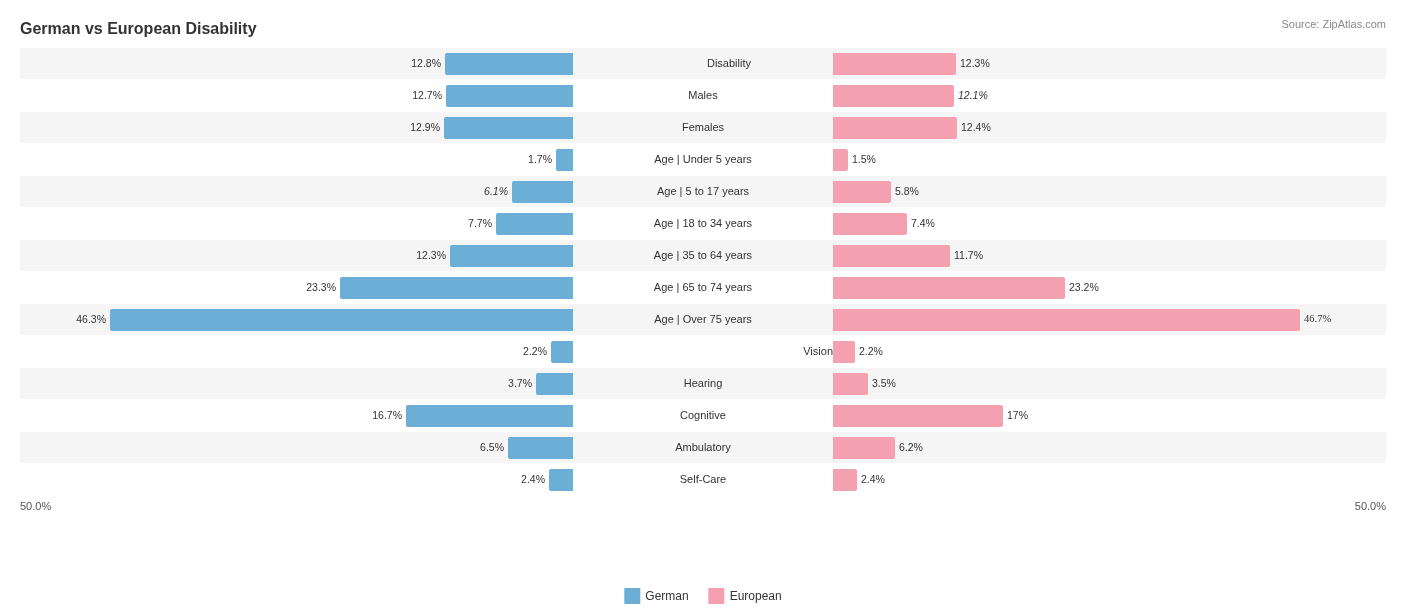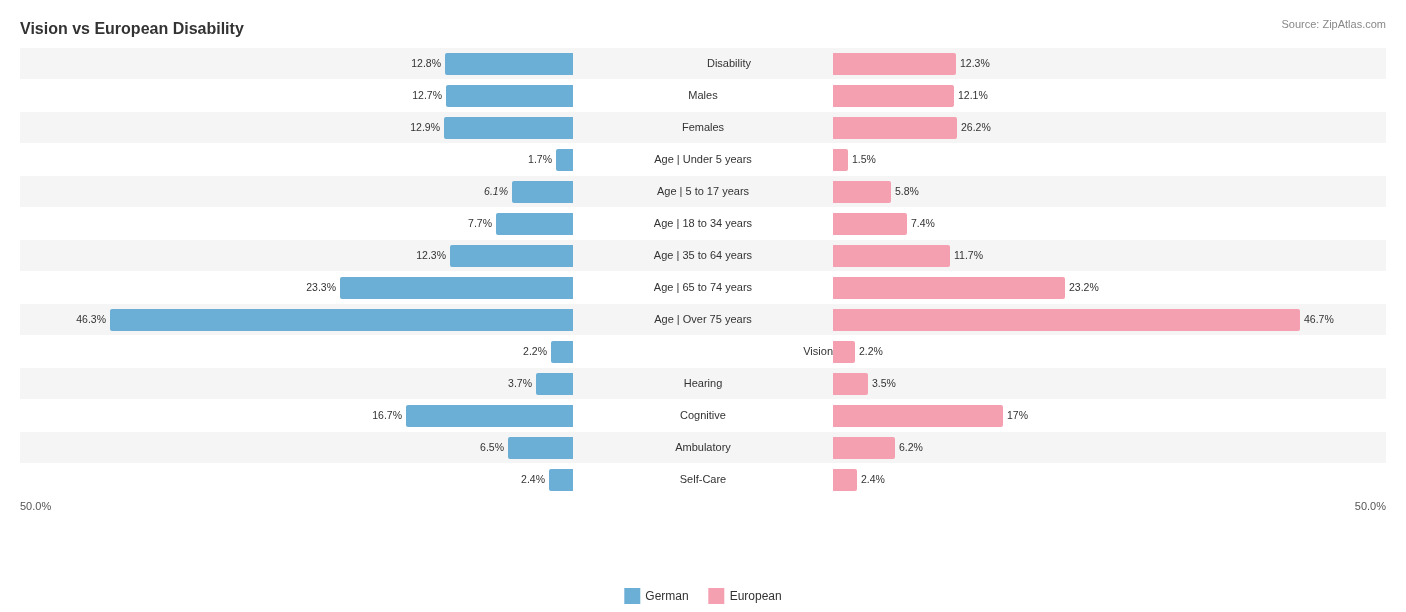--- a/index.html
+++ b/index.html
@@ -65,43 +65,43 @@
     }
     .legend-box {
       width: 16px;
       height: 16px;
     }
   </style>
 </head>
 <body>
 
 <div class="chart-container">
-  <div class="title">Vision vs European Disability</div>
+  <div class="title">German vs European Disability</div>
   <div class="source">Source: ZipAtlas.com</div>
   <div class="chart-area" id="chart-area">
   <div class="bar-row" style="height: 31px; margin-bottom: 1px; position: relative; background: rgb(245, 245, 245);">
         <div style="position: absolute; height: 22px; top: 50%; transform: translateY(-50%); background: rgb(107, 174, 214); width: 128px; right: calc(50% + 130px); border-radius: 2px 0px 0px 2px;"></div>
         <div style="position: absolute; height: 22px; top: 50%; transform: translateY(-50%); background: rgb(244, 160, 176); width: 123px; left: calc(50% + 130px); border-radius: 0px 2px 2px 0px;"></div>
         <div style="position: absolute; left: 50%; transform: translateX(-50%); font-size: 11px; color: rgb(51, 51, 51); white-space: nowrap; z-index: 10; top: 50%; margin-top: -7px; width: 260px; text-align: center; margin-left: 26px;">Disability</div>
         <div style="position: absolute; font-size: 10.5px; color: rgb(51, 51, 51); white-space: nowrap; top: 50%; margin-top: -7px; right: calc(50% + 262px);">12.8%</div>
         <div style="position: absolute; font-size: 10.5px; color: rgb(51, 51, 51); white-space: nowrap; top: 50%; margin-top: -7px; left: calc(50% + 257px);">12.3%</div>
       </div>
       <div class="bar-row" style="height: 31px; margin-bottom: 1px; position: relative; background: rgb(255, 255, 255);">
         <div style="position: absolute; height: 22px; top: 50%; transform: translateY(-50%); background: rgb(107, 174, 214); width: 127px; right: calc(50% + 130px); border-radius: 2px 0px 0px 2px;"></div>
         <div style="position: absolute; height: 22px; top: 50%; transform: translateY(-50%); background: rgb(244, 160, 176); width: 121px; left: calc(50% + 130px); border-radius: 0px 2px 2px 0px;"></div>
         <div style="position: absolute; left: 50%; transform: translateX(-50%); font-size: 11px; color: rgb(51, 51, 51); white-space: nowrap; z-index: 10; top: 50%; margin-top: -7px; width: 260px; text-align: center;">Males</div>
         <div style="position: absolute; font-size: 10.5px; color: rgb(51, 51, 51); white-space: nowrap; top: 50%; margin-top: -7px; right: calc(50% + 261px);">12.7%</div>
-        <div style="position: absolute; font-size: 10.5px; color: rgb(51, 51, 51); white-space: nowrap; top: 50%; margin-top: -7px; left: calc(50% + 255px);">12.1%</div>
+        <div style="position: absolute; font-size: 10.5px; color: rgb(51, 51, 51); white-space: nowrap; top: 50%; margin-top: -7px; left: calc(50% + 255px); font-style: italic;">12.1%</div>
       </div>
       <div class="bar-row" style="height: 31px; margin-bottom: 1px; position: relative; background: rgb(245, 245, 245);">
         <div style="position: absolute; height: 22px; top: 50%; transform: translateY(-50%); background: rgb(107, 174, 214); width: 129px; right: calc(50% + 130px); border-radius: 2px 0px 0px 2px;"></div>
         <div style="position: absolute; height: 22px; top: 50%; transform: translateY(-50%); background: rgb(244, 160, 176); width: 124px; left: calc(50% + 130px); border-radius: 0px 2px 2px 0px;"></div>
         <div style="position: absolute; left: 50%; transform: translateX(-50%); font-size: 11px; color: rgb(51, 51, 51); white-space: nowrap; z-index: 10; top: 50%; margin-top: -7px; width: 260px; text-align: center;">Females</div>
         <div style="position: absolute; font-size: 10.5px; color: rgb(51, 51, 51); white-space: nowrap; top: 50%; margin-top: -7px; right: calc(50% + 263px);">12.9%</div>
-        <div style="position: absolute; font-size: 10.5px; color: rgb(51, 51, 51); white-space: nowrap; top: 50%; margin-top: -7px; left: calc(50% + 258px);">26.2%</div>
+        <div style="position: absolute; font-size: 10.5px; color: rgb(51, 51, 51); white-space: nowrap; top: 50%; margin-top: -7px; left: calc(50% + 258px);">12.4%</div>
       </div>
       <div class="bar-row" style="height: 31px; margin-bottom: 1px; position: relative; background: rgb(255, 255, 255);">
         <div style="position: absolute; height: 22px; top: 50%; transform: translateY(-50%); background: rgb(107, 174, 214); width: 17px; right: calc(50% + 130px); border-radius: 2px 0px 0px 2px;"></div>
         <div style="position: absolute; height: 22px; top: 50%; transform: translateY(-50%); background: rgb(244, 160, 176); width: 15px; left: calc(50% + 130px); border-radius: 0px 2px 2px 0px;"></div>
         <div style="position: absolute; left: 50%; transform: translateX(-50%); font-size: 11px; color: rgb(51, 51, 51); white-space: nowrap; z-index: 10; top: 50%; margin-top: -7px; width: 260px; text-align: center;">Age | Under 5 years</div>
         <div style="position: absolute; font-size: 10.5px; color: rgb(51, 51, 51); white-space: nowrap; top: 50%; margin-top: -7px; right: calc(50% + 151px);">1.7%</div>
         <div style="position: absolute; font-size: 10.5px; color: rgb(51, 51, 51); white-space: nowrap; top: 50%; margin-top: -7px; left: calc(50% + 149px);">1.5%</div>
       </div>
       <div class="bar-row" style="height: 31px; margin-bottom: 1px; position: relative; background: rgb(245, 245, 245);">
         <div style="position: absolute; height: 22px; top: 50%; transform: translateY(-50%); background: rgb(107, 174, 214); width: 61px; right: calc(50% + 130px); border-radius: 2px 0px 0px 2px;"></div>
@@ -129,21 +129,21 @@
         <div style="position: absolute; height: 22px; top: 50%; transform: translateY(-50%); background: rgb(244, 160, 176); width: 232px; left: calc(50% + 130px); border-radius: 0px 2px 2px 0px;"></div>
         <div style="position: absolute; left: 50%; transform: translateX(-50%); font-size: 11px; color: rgb(51, 51, 51); white-space: nowrap; z-index: 10; top: 50%; margin-top: -7px; width: 260px; text-align: center;">Age | 65 to 74 years</div>
         <div style="position: absolute; font-size: 10.5px; color: rgb(51, 51, 51); white-space: nowrap; top: 50%; margin-top: -7px; right: calc(50% + 367px);">23.3%</div>
         <div style="position: absolute; font-size: 10.5px; color: rgb(51, 51, 51); white-space: nowrap; top: 50%; margin-top: -7px; left: calc(50% + 366px);">23.2%</div>
       </div>
       <div class="bar-row" style="height: 31px; margin-bottom: 1px; position: relative; background: rgb(245, 245, 245);">
         <div style="position: absolute; height: 22px; top: 50%; transform: translateY(-50%); background: rgb(107, 174, 214); width: 463px; right: calc(50% + 130px); border-radius: 2px 0px 0px 2px;"></div>
         <div style="position: absolute; height: 22px; top: 50%; transform: translateY(-50%); background: rgb(244, 160, 176); width: 467px; left: calc(50% + 130px); border-radius: 0px 2px 2px 0px;"></div>
         <div style="position: absolute; left: 50%; transform: translateX(-50%); font-size: 11px; color: rgb(51, 51, 51); white-space: nowrap; z-index: 10; top: 50%; margin-top: -7px; width: 260px; text-align: center;">Age | Over 75 years</div>
         <div style="position: absolute; font-size: 10.5px; color: rgb(51, 51, 51); white-space: nowrap; top: 50%; margin-top: -7px; right: calc(50% + 597px);">46.3%</div>
-        <div style="position: absolute; font-size: 10.5px; color: rgb(51, 51, 51); white-space: nowrap; top: 50%; margin-top: -7px; left: calc(50% + 601px);">46.7%</div>
+        <div style="position: absolute; font-size: 10.5px; color: rgb(51, 51, 51); white-space: nowrap; top: 50%; margin-top: -7px; left: calc(50% + 601px); font-family: Liberation Serif, serif;">46.7%</div>
       </div>
       <div class="bar-row" style="height: 31px; margin-bottom: 1px; position: relative; background: rgb(255, 255, 255);">
         <div style="position: absolute; height: 22px; top: 50%; transform: translateY(-50%); background: rgb(107, 174, 214); width: 22px; right: calc(50% + 130px); border-radius: 2px 0px 0px 2px;"></div>
         <div style="position: absolute; height: 22px; top: 50%; transform: translateY(-50%); background: rgb(244, 160, 176); width: 22px; left: calc(50% + 130px); border-radius: 0px 2px 2px 0px;"></div>
         <div style="position: absolute; left: 50%; transform: translateX(-50%); font-size: 11px; color: rgb(51, 51, 51); white-space: nowrap; z-index: 10; top: 50%; margin-top: -7px; width: 260px; text-align: right;">Vision</div>
         <div style="position: absolute; font-size: 10.5px; color: rgb(51, 51, 51); white-space: nowrap; top: 50%; margin-top: -7px; right: calc(50% + 156px);">2.2%</div>
         <div style="position: absolute; font-size: 10.5px; color: rgb(51, 51, 51); white-space: nowrap; top: 50%; margin-top: -7px; left: calc(50% + 156px);">2.2%</div>
       </div>
       <div class="bar-row" style="height: 31px; margin-bottom: 1px; position: relative; background: rgb(245, 245, 245);">
         <div style="position: absolute; height: 22px; top: 50%; transform: translateY(-50%); background: rgb(107, 174, 214); width: 37px; right: calc(50% + 130px); border-radius: 2px 0px 0px 2px;"></div>

